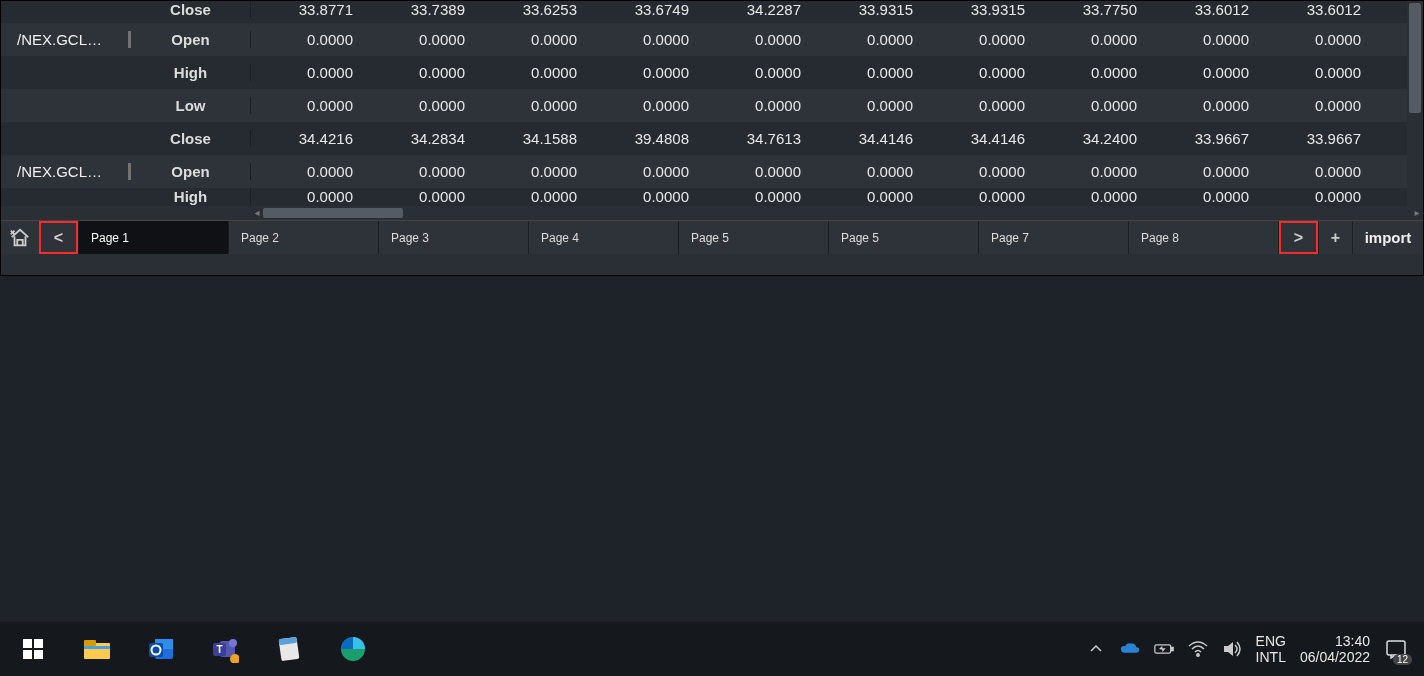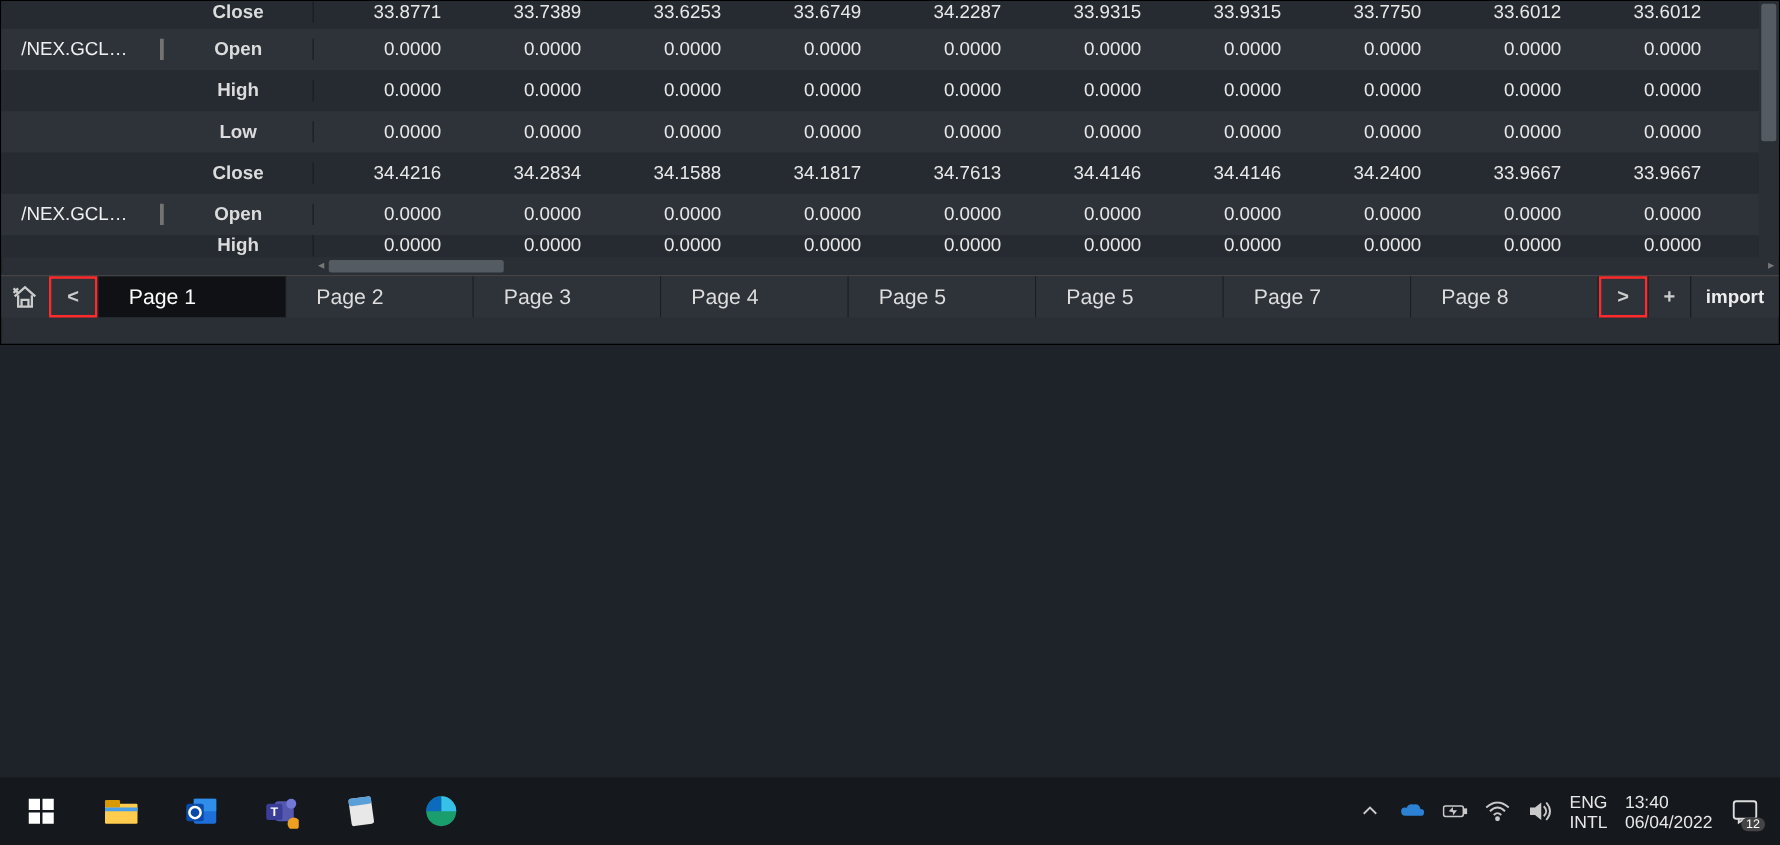--- a/index.html
+++ b/index.html
@@ -21,34 +21,34 @@
   .hscroll-track { position:absolute; left:12px; right:12px; top:2px; height:10px; background:#2a2f36; }
   .hscroll-thumb { position:absolute; left:12px; top:2px; height:10px; width:140px; background:#555b63; border-radius:2px; }
   .hscroll-arrow { position:absolute; top:0; width:12px; height:14px; color:#777; font-size:10px; line-height:14px; text-align:center;}
   .hscroll-arrow.left{ left:0; } .hscroll-arrow.right{ right:0;}
   
   .vscroll { position:absolute; right:0; top:0; width:16px; height:205px; background:#2a2f36; }
   .vscroll-thumb { position:absolute; right:2px; top:2px; width:12px; height:110px; background:#555b63; border-radius:2px; }
   
   .tab-bar { display:flex; height:34px; background:#2e333a; border-top:1px solid #444; align-items:stretch; }
   .tab-btn { width:40px; display:flex; align-items:center; justify-content:center; font-size:16px; font-weight:bold; color:#ccc; background:#2e333a; border-right:1px solid #1a1d22;}
-  .tab { flex:0 0 150px; display:flex; align-items:center; padding-left:24px; font-size:17px; color:#ddd; background:#2e333a; border-right:1px solid #1a1d22;}
+  .tab { flex:0 0 150px; display:flex; align-items:center; padding-left:12px; font-size:12px; color:#ddd; background:#2e333a; border-right:1px solid #1a1d22;}
   .tab.active { background:#0f1114; color:#fff; }
   .highlight-red { box-shadow: inset 0 0 0 2px #ff2a2a; }
   .import-btn { width:70px; display:flex; align-items:center; justify-content:center; font-weight:600; font-size:15px; color:#eee;}
   .icon-home-btn { width:38px; display:flex; align-items:center; justify-content:center; }
   
   .desktop-gap { width:1424px; height: 346px; background:#1e2329; }
   
   .taskbar { position:absolute; bottom:0; left:0; width:1424px; height:54px; background:#15181d; display:flex; align-items:center; }
   .taskbar-left { display:flex; align-items:center; gap:34px; padding-left:18px; }
   .taskbar-icon { width:30px; height:30px; display:flex; align-items:center; justify-content:center; }
   .taskbar-right { margin-left:auto; display:flex; align-items:center; gap:14px; padding-right:16px; color:#e8e8e8; }
   .tray-icon { width:20px; height:20px; display:flex; align-items:center; justify-content:center; opacity:.9;}
-  .clock-block { display:flex; flex-direction:column; align-items:flex-start; font-size:14px; line-height:16px; }
+  .clock-block { display:flex; flex-direction:column; align-items:flex-end; font-size:14px; line-height:16px; }
   .lang-block { display:flex; flex-direction:column; align-items:center; font-size:14px; line-height:16px; }
   .badge { position:relative; width:24px; height:24px;}
   .badge svg{position:absolute;left:0;top:0;}
   .badge-num{ position:absolute; right:-4px; bottom:-4px; background:#444; border-radius:8px; font-size:10px; padding:0 4px; color:#fff;}
 </style>
 </head>
 <body>
 
 <div class="app-panel">
   <div class="data-area" id="data-grid">
@@ -107,21 +107,21 @@
         <div class="num-cell">0.0000</div>
         <div class="num-cell">0.0000</div>
         <div class="num-cell">0.0000</div>
       </div>
       <div class="grid-row">
         <div class="symbol-cell"></div>
         <div class="label-cell">Close</div>
         <div class="num-cell">34.4216</div>
         <div class="num-cell">34.2834</div>
         <div class="num-cell">34.1588</div>
-        <div class="num-cell">34.1817</div>
+        <div class="num-cell">39.4808</div>
         <div class="num-cell">34.7613</div>
         <div class="num-cell">34.4146</div>
         <div class="num-cell">34.4146</div>
         <div class="num-cell">34.2400</div>
         <div class="num-cell">33.9667</div>
         <div class="num-cell">33.9667</div>
       </div>
       <div class="grid-row">
         <div class="symbol-cell">/NEX.GCL…</div>
         <div class="label-cell">Open</div>

